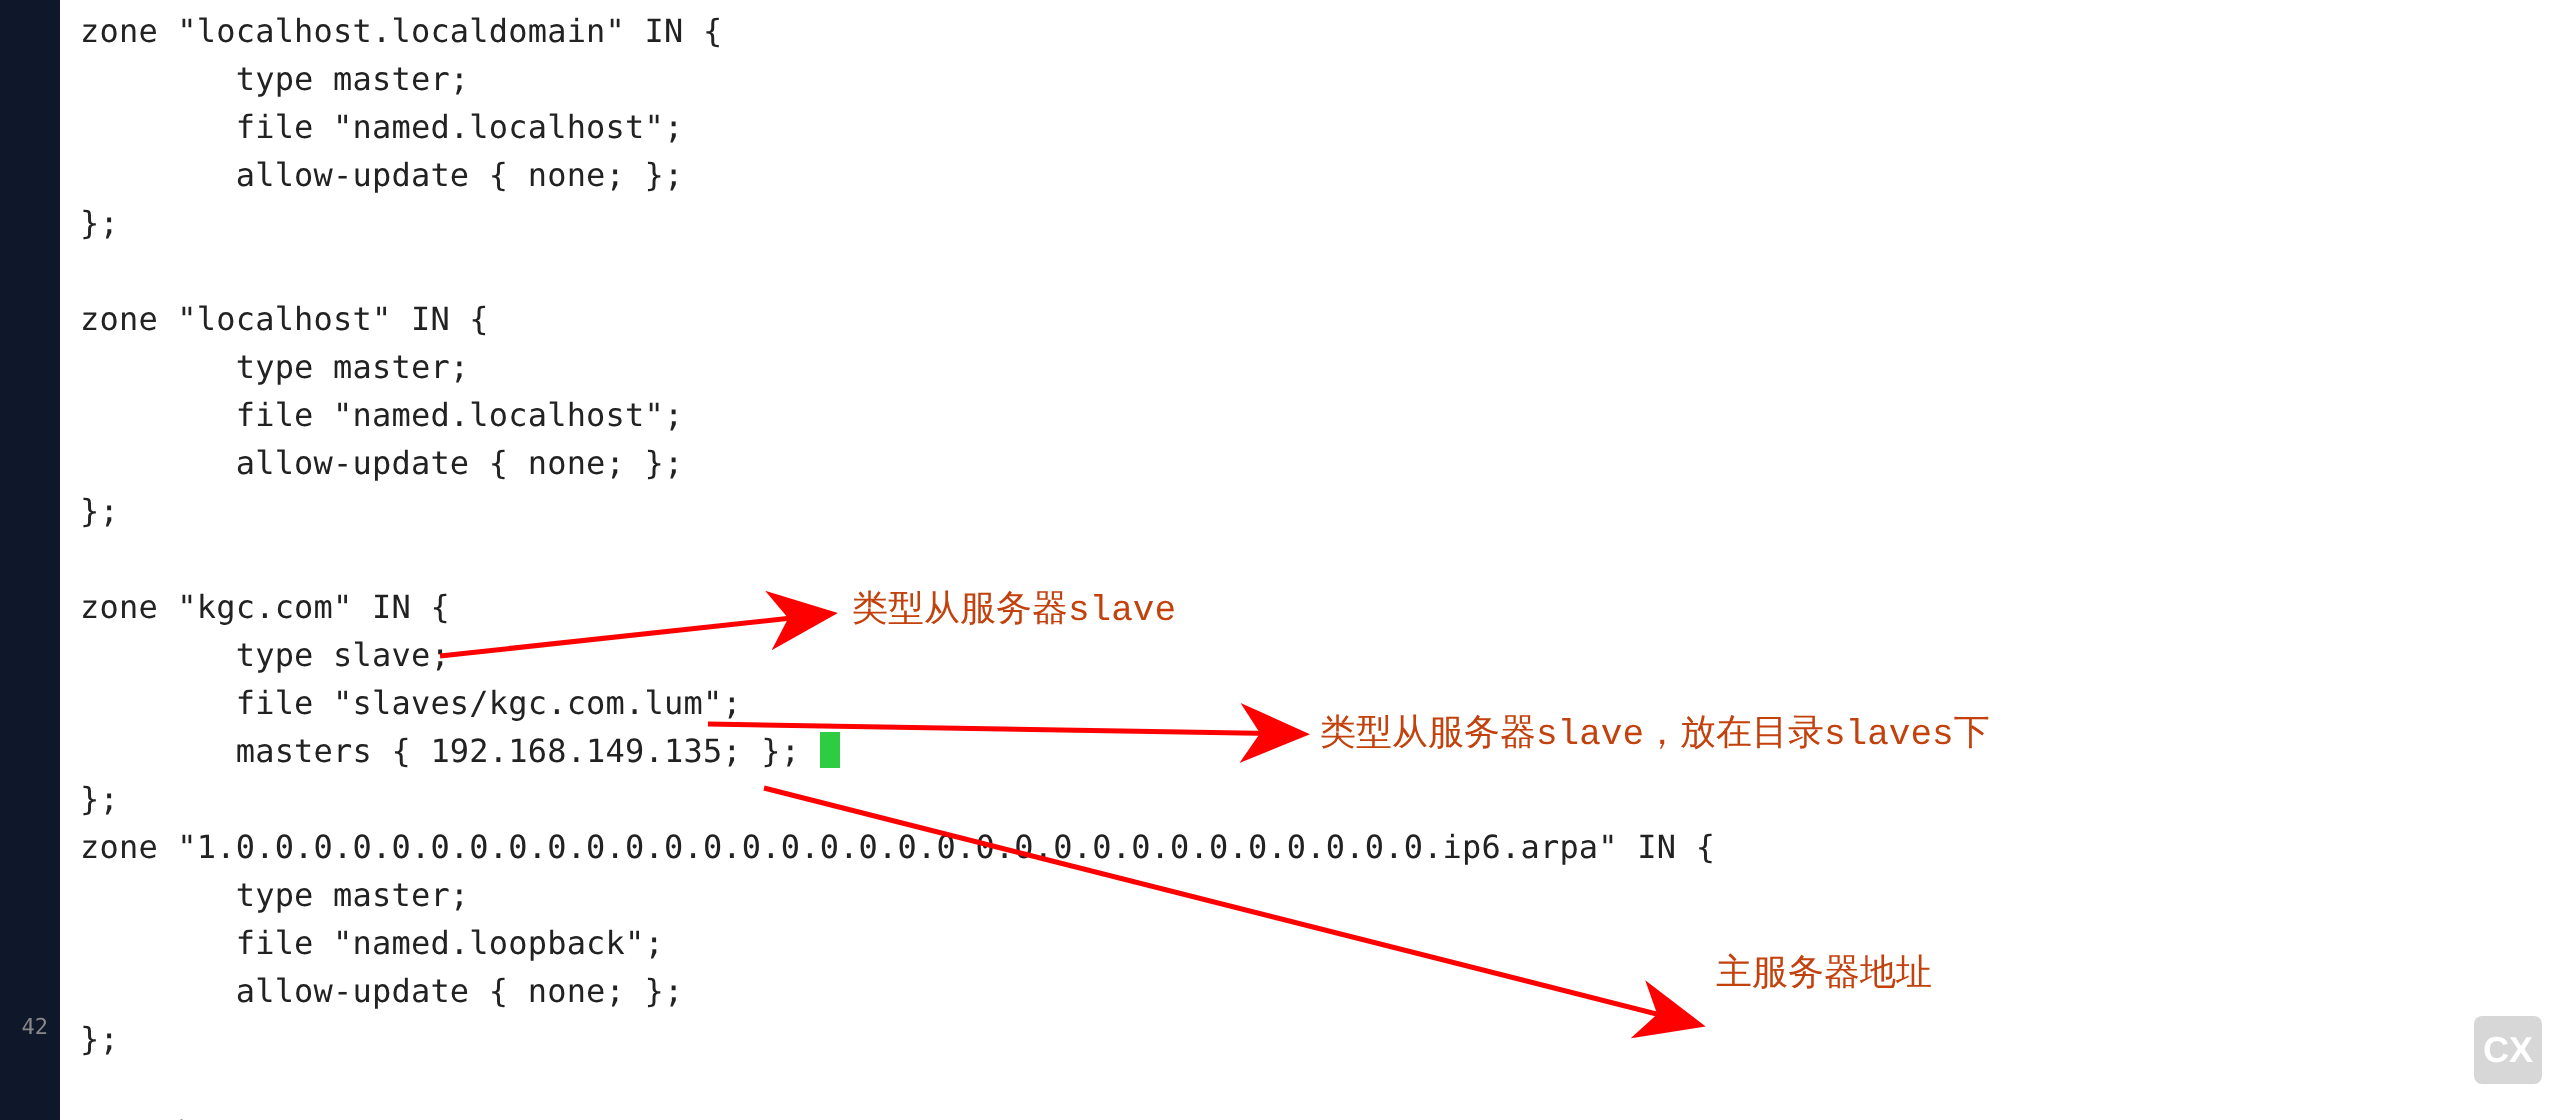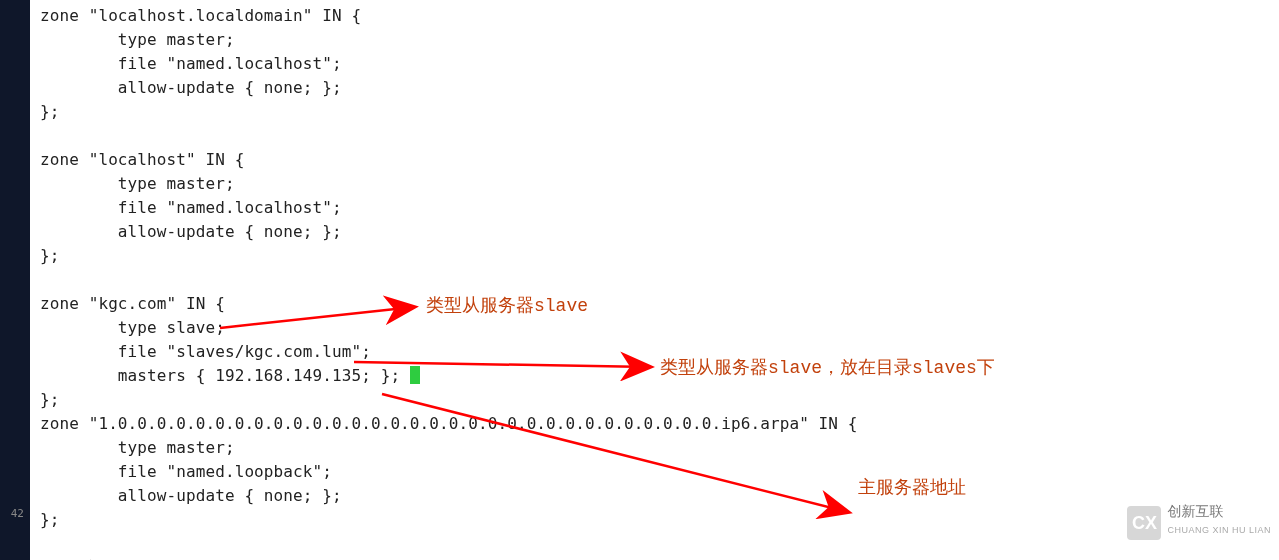--- a/index.html
+++ b/index.html
@@ -107,17 +107,13 @@
 </svg>
 
 <div id="annots">
     <div class="annot" style="left: 426px; top: 294px;">类型从服务器slave</div>
     <div class="annot" style="left: 660px; top: 356px;">类型从服务器slave，放在目录slaves下</div>
     <div class="annot" style="left: 858px; top: 476px;">主服务器地址</div>
   </div>
 
 <div class="logo">
   <div class="logo-mark">CX</div>
-  <div>
-    <div class="logo-text-cn">创新互联</div>
-    <div class="logo-text-en">CHUANG XIN HU LIAN</div>
-  </div>
 </div>
 
 </body></html>

